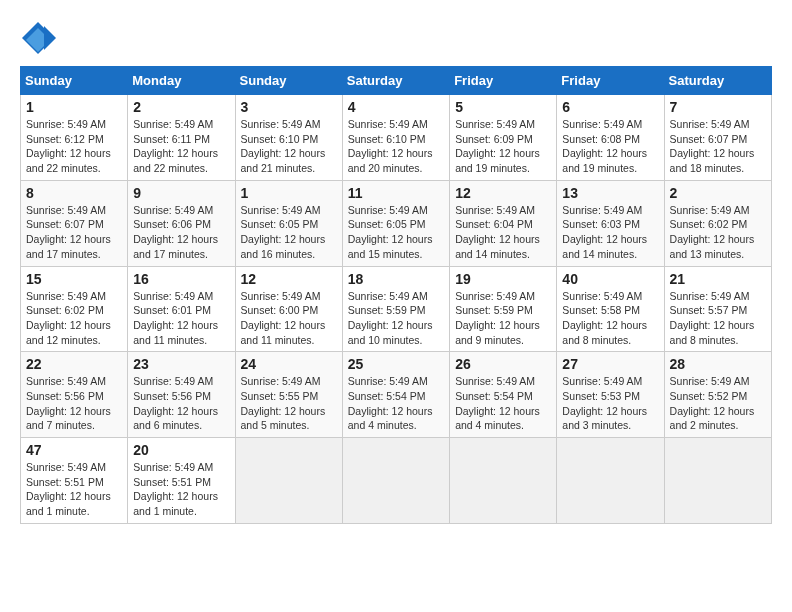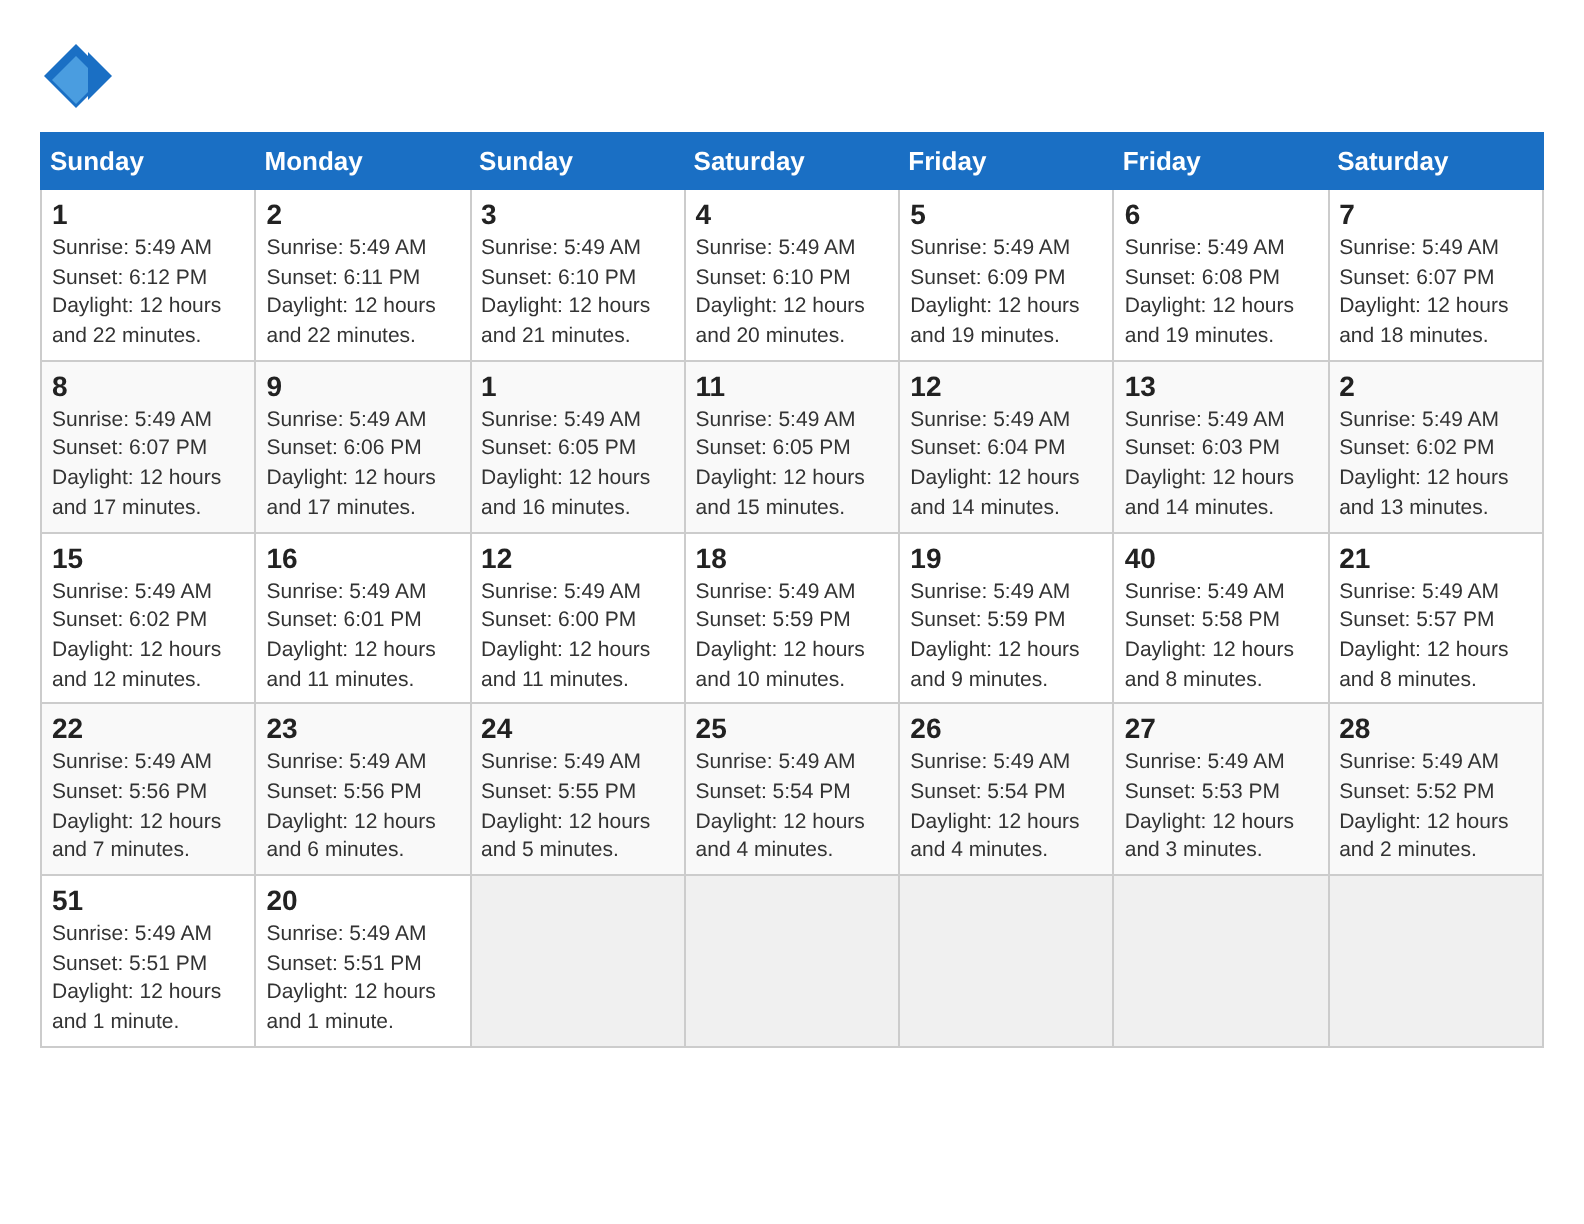--- a/index.html
+++ b/index.html
@@ -315,21 +315,21 @@
         <td>
           <span class="day-num">28</span>
           <div class="day-info" style="white-space: pre-line;">Sunrise: 5:49 AM
 Sunset: 5:52 PM
 Daylight: 12 hours
 and 2 minutes.</div>
         </td>
       </tr>
       <tr>
         <td>
-          <span class="day-num">51</span>
+          <span class="day-num">47</span>
           <div class="day-info" style="white-space: pre-line;">Sunrise: 5:49 AM
 Sunset: 5:51 PM
 Daylight: 12 hours
 and 1 minute.</div>
         </td>
         <td>
           <span class="day-num">20</span>
           <div class="day-info" style="white-space: pre-line;">Sunrise: 5:49 AM
 Sunset: 5:51 PM
 Daylight: 12 hours

